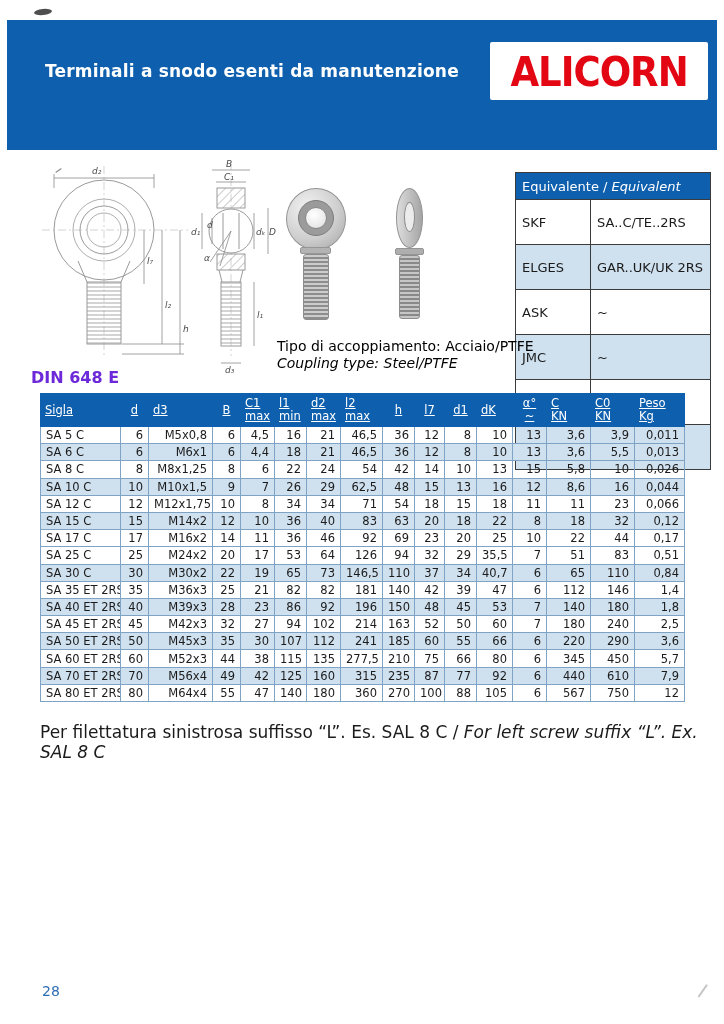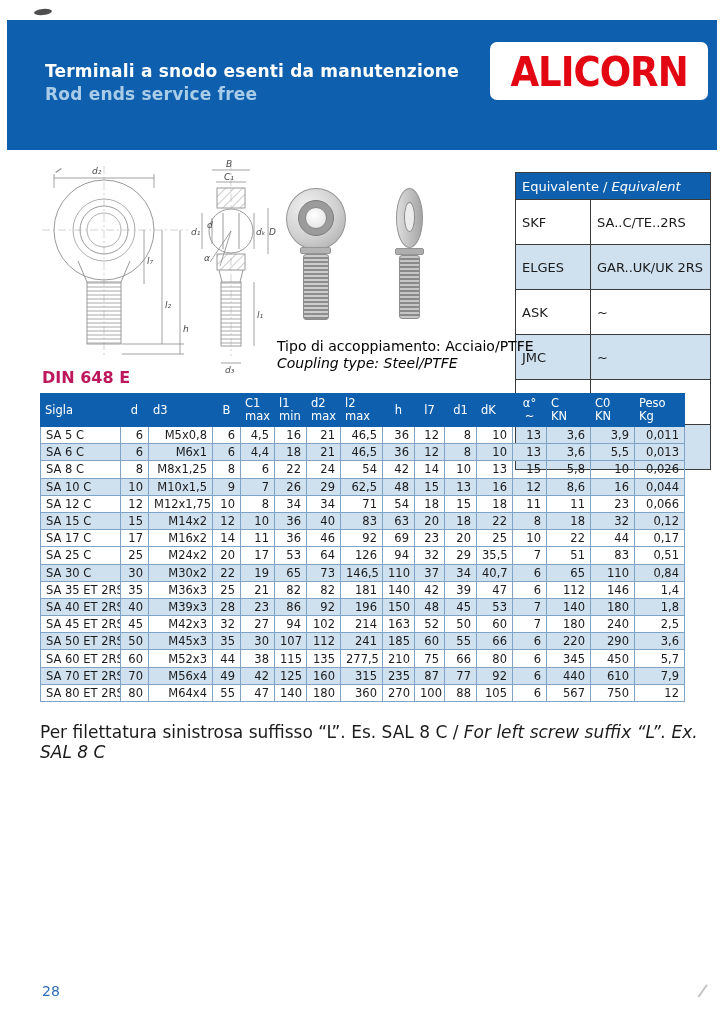--- a/index.html
+++ b/index.html
@@ -8,21 +8,21 @@
     font-family:"DejaVu Sans","Liberation Sans",sans-serif;color:#1b1b1b;
     overflow:hidden;
   }
   
   .smudge{position:absolute;left:34px;top:9px;width:18px;height:6px;background:#2f2f2f;
     border-radius:50%;transform:rotate(-6deg);opacity:.85;}
   .header-bar{position:absolute;left:7px;top:20px;width:710px;height:130px;background:#0e5fad;}
   .hdr-title{position:absolute;left:38px;top:41px;font-size:17px;font-weight:bold;color:#ffffff;letter-spacing:.2px;}
   .hdr-sub{position:absolute;left:38px;top:64px;font-size:17px;font-weight:bold;color:#a9cce9;letter-spacing:.2px;}
   .logo-box{position:absolute;left:483px;top:22px;width:218px;height:58px;background:#ffffff;
-    border-radius:7px;display:flex;align-items:center;justify-content:center;}
+    border-radius:2px;display:flex;align-items:center;justify-content:center;}
   .logo-text{color:#e30613;font-size:36px;font-weight:bold;letter-spacing:-1px;
     transform:scaleY(1.12) scaleX(1.03);white-space:nowrap;}
   
   .drawing{position:absolute;left:26px;top:158px;width:252px;height:220px;}
   .dim-text{font-size:9px;font-style:italic;fill:#4a4a4a;font-family:"DejaVu Sans",sans-serif;}
   .tick-mark{position:absolute;left:55px;top:170px;width:7px;height:1px;background:#8a8a8a;transform:rotate(-35deg);}
   
   .ph{position:absolute;box-sizing:border-box;}
   .front-head{left:286px;top:188px;width:60px;height:62px;border-radius:50%;
     background:radial-gradient(circle at 35% 32%,#f2f2f2,#cfcfcf 55%,#a3a3a3);border:1px solid #949494;}
@@ -46,45 +46,44 @@
   .equiv th{background:#0e5fad;color:#ffffff;font-weight:normal;text-align:left;
     padding:5px 6px;height:16px;border:1px solid #3b3b3b;}
   .equiv td{border:1px solid #3b3b3b;padding:14px 6px;height:16px;}
   .equiv td.brand{width:62px;}
   .equiv tr.alt{background:#cfe0ef;}
   .it{font-style:italic;}
   
   .coupling1{position:absolute;left:277px;top:338px;font-size:14px;color:#000;}
   .coupling2{position:absolute;left:277px;top:355px;font-size:14px;color:#000;font-style:italic;}
   
-  .section-title{position:absolute;left:42px;top:368px;font-size:16px;font-weight:bold;color:#be185d;}
+  .section-title{position:absolute;left:31px;top:368px;font-size:16px;font-weight:bold;color:#6d28d9;}
   
   .main-table-wrap{position:absolute;left:40px;top:393px;}
   table.main{border-collapse:collapse;table-layout:fixed;width:644px;font-size:11.5px;}
   table.main th{background:#0e5fad;color:#ffffff;font-weight:normal;vertical-align:middle;
-    border:1px solid #0e5fad;padding:2px 4px;height:28px;line-height:13px;}
+    border:1px solid #0e5fad;padding:2px 4px;height:28px;line-height:13px;text-decoration:underline;}
   table.main td{border:1px solid #7fa3c4;padding:0 5px;height:16.2px;line-height:16px;
     text-align:right;white-space:nowrap;overflow:hidden;}
   table.main td.sigla{text-align:left;}
   table.main tr.alt{background:#cfe0ef;}
   th .h2{font-size:11.5px;}
   
   .footnote{position:absolute;left:40px;top:722px;font-size:17px;color:#1b1b1b;}
   
   .page-num{position:absolute;left:42px;top:983px;font-size:14px;color:#2f6eb2;}
   .slash-mark{position:absolute;left:695px;top:990px;width:15px;height:1.5px;background:#c4c4c4;transform:rotate(-55deg);}
 </style>
 </head>
 <body>
 
 <div class="smudge"></div>
 
 <div class="header-bar">
   <div class="hdr-title">Terminali a snodo esenti da manutenzione</div>
-  <div class="hdr-sub">Rod ends service free</div>
   <div class="logo-box">
     <span class="logo-text">ALICORN</span>
   </div>
 </div>
 
 <div class="tick-mark"></div>
 <svg class="drawing" viewBox="0 0 252 220">
   <defs>
     <pattern id="hatch" width="6" height="6" patternUnits="userSpaceOnUse" patternTransform="rotate(45)">
       <line x1="0" y1="0" x2="0" y2="6" stroke="#9a9a9a" stroke-width="1"></line>

